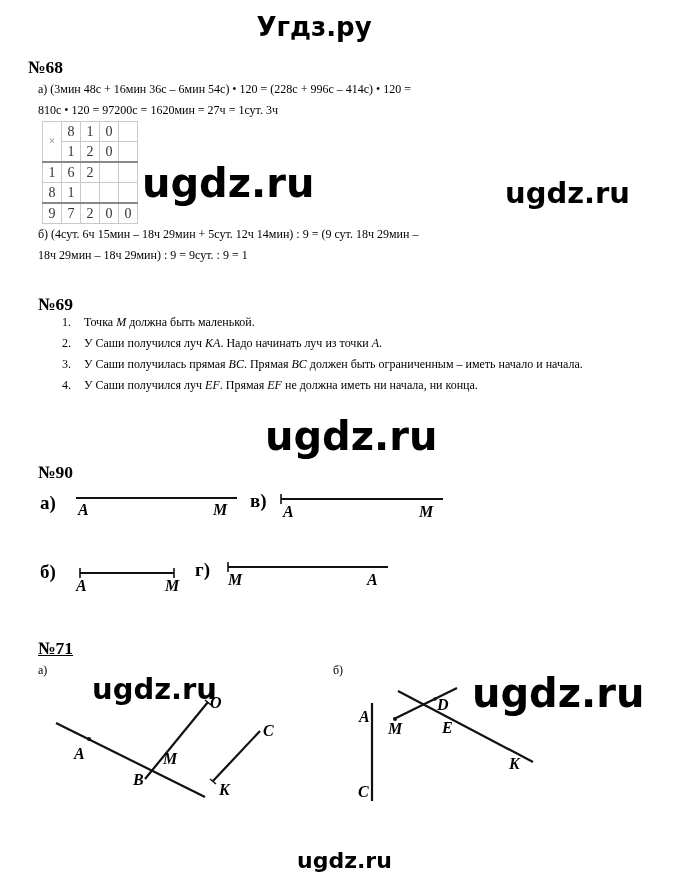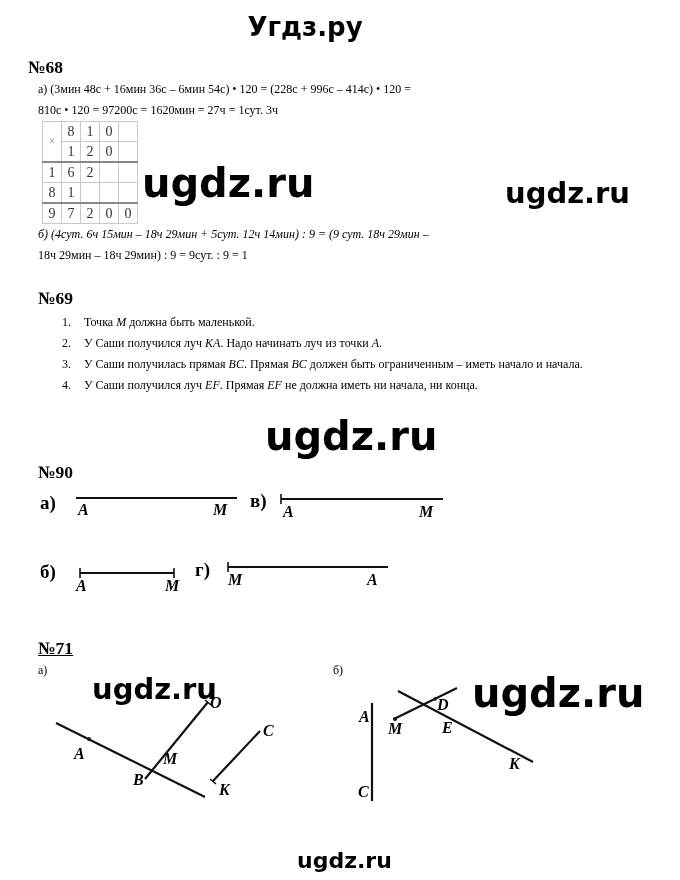--- a/index.html
+++ b/index.html
@@ -1,18 +1,18 @@
 <!DOCTYPE html>
 <html><head>
 <meta charset="utf-8">
 <style>
   html, body { margin: 0; padding: 0; background: #ffffff; }
   body { width: 680px; height: 880px; position: relative; overflow: hidden; color: #000; }
   .site-title {
-    position: absolute; top: 12px; left: 5px; width: 600px; text-align: center;
+    position: absolute; top: 12px; left: 14px; width: 600px; text-align: center;
     font-family: "DejaVu Sans", sans-serif; font-weight: bold; font-size: 26px;
   }
   .serif { font-family: "Liberation Serif", serif; font-size: 12px; line-height: 21px; }
   .abs { position: absolute; }
   .task-num { font-family: "Liberation Serif", serif; font-weight: bold; font-size: 17.5px; }
   .wm { position: absolute; font-family: "DejaVu Sans", sans-serif; font-weight: bold; color: #000; letter-spacing: 0px; }
   .wm-big { font-size: 40px; }
   .wm-med { font-size: 29px; }
   .wm-small { font-size: 22px; }
   .line { white-space: nowrap; }
@@ -73,24 +73,24 @@
     <td>2</td>
     <td>0</td>
     <td>0</td>
   </tr>
 </tbody>
   </table>
 
 <div class="wm wm-big" style="left:142px; top:160px;">ugdz.ru</div>
 <div class="wm wm-med" style="left:505px; top:176px;">ugdz.ru</div>
 
-<div class="abs serif line" style="left:38px; top:224px;font-style:italic;">б) (4сут. 6ч 15мин – 18ч 29мин + 5сут. 12ч 14мин) : 9 = (9 сут. 18ч 29мин –</div>
+<div class="abs serif line" style="left:38px; top:224px;">б) (4сут. 6ч 15мин – 18ч 29мин + 5сут. 12ч 14мин) : 9 = (9 сут. 18ч 29мин –</div>
 <div class="abs serif line" style="left:38px; top:245px;">18ч 29мин – 18ч 29мин) : 9 = 9сут. : 9 = 1</div>
 
-<div class="abs task-num" style="left:38px; top:288px;">№69</div>
+<div class="abs task-num" style="left:38px; top:294px;">№69</div>
 <div class="abs serif" style="left:62px; top:312px; width:560px;">
   <ol class="list69">
     <li>
       <span class="num">1.</span>
       <span>Точка </span><span class="it">M</span><span> должна быть маленькой.</span>
     </li>
     <li>
       <span class="num">2.</span>
       <span>У Саши получился луч </span><span class="it">KA</span><span>. Надо начинать луч из точки </span><span class="it">A</span><span>.</span>
     </li>

